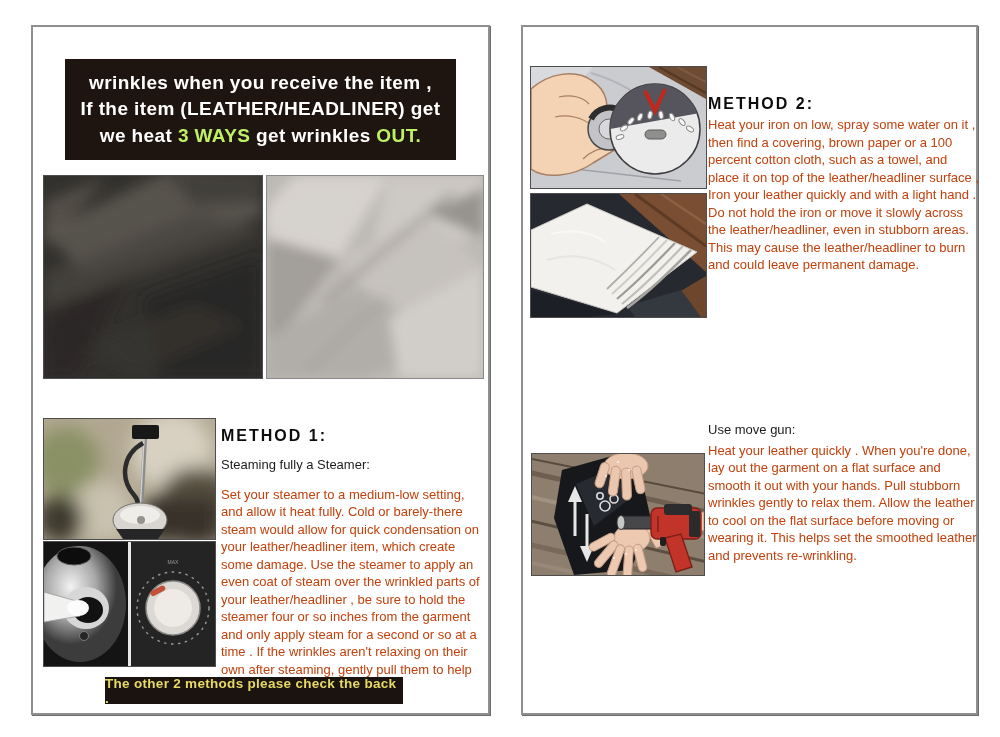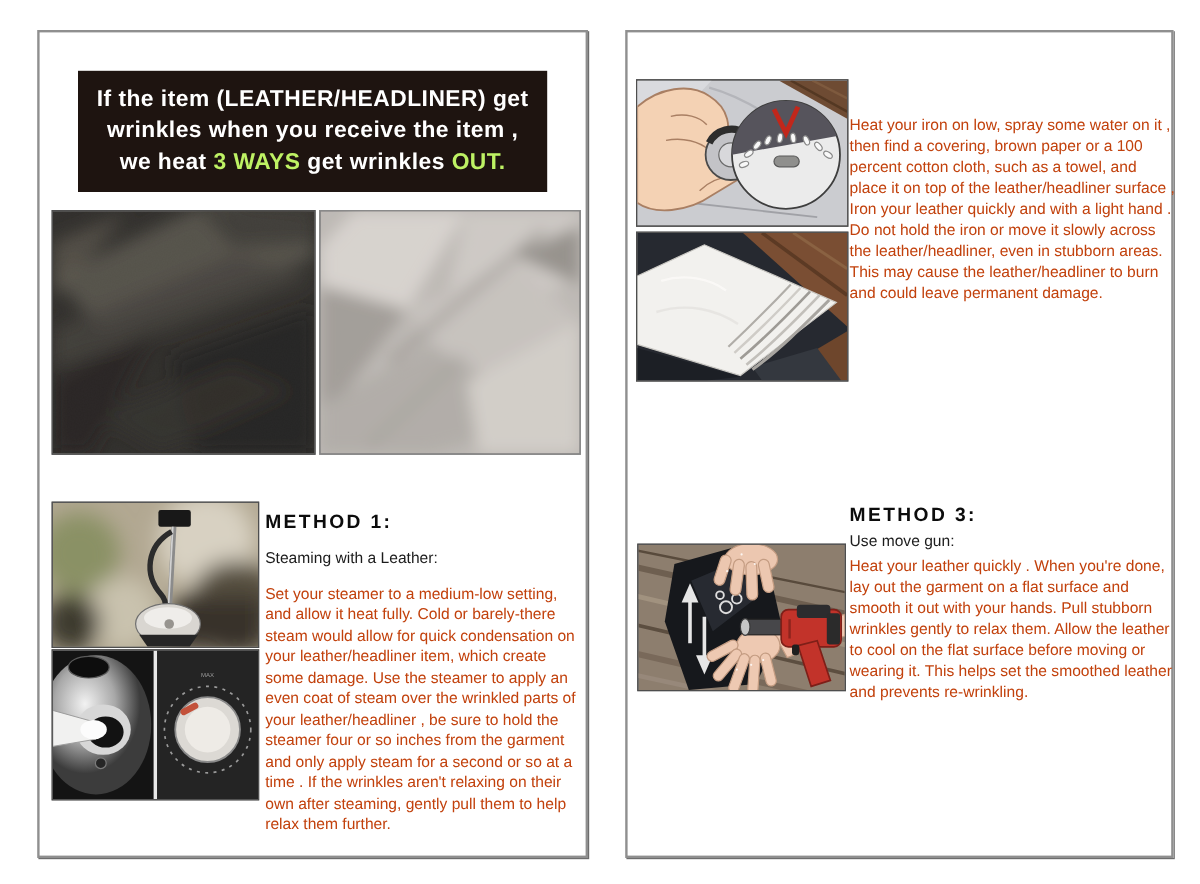--- a/index.html
+++ b/index.html
@@ -33,22 +33,22 @@
     background:#1b130f;color:#e6da62;font-weight:bold;font-size:13.5px;
     display:flex;align-items:center;justify-content:center;letter-spacing:.3px;
   }
 </style>
 </head>
 <body>
 
 <section class="panel" id="left-panel">
 
   <div class="banner abs" style="left:32px;top:32px;width:391px;height:101px;">
+    <div>wrinkles when you receive the item ,</div>
     <div>If the item (LEATHER/HEADLINER) get</div>
-    <div>wrinkles when you receive the item ,</div>
     <div><span>we heat </span><span class="hl">3 WAYS</span><span> get wrinkles </span><span class="hl">OUT.</span></div>
   </div>
 
   <div class="photo" style="left:10px;top:148px;width:218px;height:202px;">
     <svg viewBox="0 0 218 202" preserveAspectRatio="none">
       <defs>
         <filter id="bl1" x="-20%" y="-20%" width="140%" height="140%">
             <feGaussianBlur stdDeviation="7"></feGaussianBlur>
           </filter>
         <filter id="grain1">
@@ -146,24 +146,27 @@
       <circle cx="129" cy="66" r="36" fill="none" stroke="#9a9a9a" stroke-width="1.4" stroke-dasharray="2.5,4.5"></circle>
       <text x="129" y="22" font-size="5" fill="#9a9a9a" text-anchor="middle" font-family="Liberation Sans, sans-serif">MAX</text>
       <circle cx="129" cy="66" r="27" fill="#dcd9d4" stroke="#8a8a8a" stroke-width="1.5"></circle>
       <circle cx="129" cy="66" r="19" fill="#eeebe6"></circle>
       <rect x="106" y="46" width="16" height="5.5" rx="2.7" fill="#c3513a" transform="rotate(-28 114 49)"></rect>
     </svg>
   </div>
 
   <div class="method abs" style="left:188px;top:390px;width:268px;margin-top:10px;" id="method1">
     <h3>METHOD 1:</h3>
-    <p class="sub" style="margin-bottom:12px;">Steaming with a Leather:</p>
+    <p class="sub" style="margin-bottom:12px;">Steaming fully a Steamer:</p>
     <p class="body">Set your steamer to a medium-low setting, and allow it heat fully. Cold or barely-there steam would allow for quick condensation on your leather/headliner item, which create some damage. Use the steamer to apply an even coat of steam over the wrinkled parts of your leather/headliner , be sure to hold the steamer four or so inches from the garment and only apply steam for a second or so at a time . If the wrinkles aren't relaxing on their own after steaming, gently pull them to help relax them further.</p>
   </div>
 
+  <div class="footer-banner abs" style="left:72px;top:650px;width:298px;height:27px;">
+    <span>The other 2 methods please check the back .</span>
+  </div>
 
 </section>
 
 <section class="panel" id="right-panel">
 
   <div class="photo" style="left:7px;top:39px;width:175px;height:121px;">
     <svg viewBox="0 0 175 121" preserveAspectRatio="none">
       <rect width="175" height="121" fill="#cbccd0"></rect>
       <polygon points="118,0 175,0 175,32" fill="#6e4b33"></polygon>
       <line x1="128" y1="0" x2="175" y2="26" stroke="#543823" stroke-width="2"></line>
@@ -219,25 +222,25 @@
       <path d="M152,52 C131,74 112,93 91,110" fill="none" stroke="#c2bfba" stroke-width="2.2"></path>
       <path d="M144,49 C124,70 106,88 86,105" fill="none" stroke="#9e9b96" stroke-width="2.2"></path>
       <path d="M136,46 C117,66 100,83 81,100" fill="none" stroke="#cfccc7" stroke-width="2"></path>
       <path d="M128,43 C110,62 94,78 76,95" fill="none" stroke="#b0ada8" stroke-width="1.8"></path>
       <path d="M20,40 C40,34 60,38 74,48" fill="none" stroke="#fbfaf8" stroke-width="2" opacity="0.8"></path>
       <path d="M16,66 C42,58 66,64 84,76" fill="none" stroke="#e4e2de" stroke-width="2" opacity="0.8"></path>
     </svg>
   </div>
 
   <div class="method abs" style="left:185px;top:68px;width:272px;" id="method2">
+    <h3>METHOD 2:</h3>
     <p class="body">Heat your iron on low,  spray some water on it , then find a covering, brown paper or a 100 percent cotton cloth, such as a towel, and place it on top of the leather/headliner surface , Iron your leather quickly and with a light hand . Do not hold the iron or move it slowly across the leather/headliner, even in stubborn areas. This may cause the leather/headliner to burn and could leave permanent damage.</p>
   </div>
 
   <div class="method abs" style="left:185px;top:394px;width:276px;" id="method3">
-    <h3>METHOD 3:</h3>
     <p class="sub">Use move gun:</p>
     <p class="body">Heat your leather quickly . When you're done, lay out the garment on a flat surface and smooth it out with your hands. Pull stubborn wrinkles gently to relax them. Allow the leather to cool on the flat surface before moving or wearing it. This helps set the smoothed leather and prevents re-wrinkling.</p>
   </div>
 
   <div class="photo" style="left:8px;top:426px;width:172px;height:121px;">
     <svg viewBox="0 0 172 121" preserveAspectRatio="none">
       <rect width="172" height="121" fill="#8d7e6e"></rect>
       <g stroke-linecap="round">
         <line x1="-5" y1="18" x2="175" y2="58" stroke="#6e5f50" stroke-width="5"></line>
         <line x1="-5" y1="42" x2="175" y2="84" stroke="#a1927f" stroke-width="4"></line>

